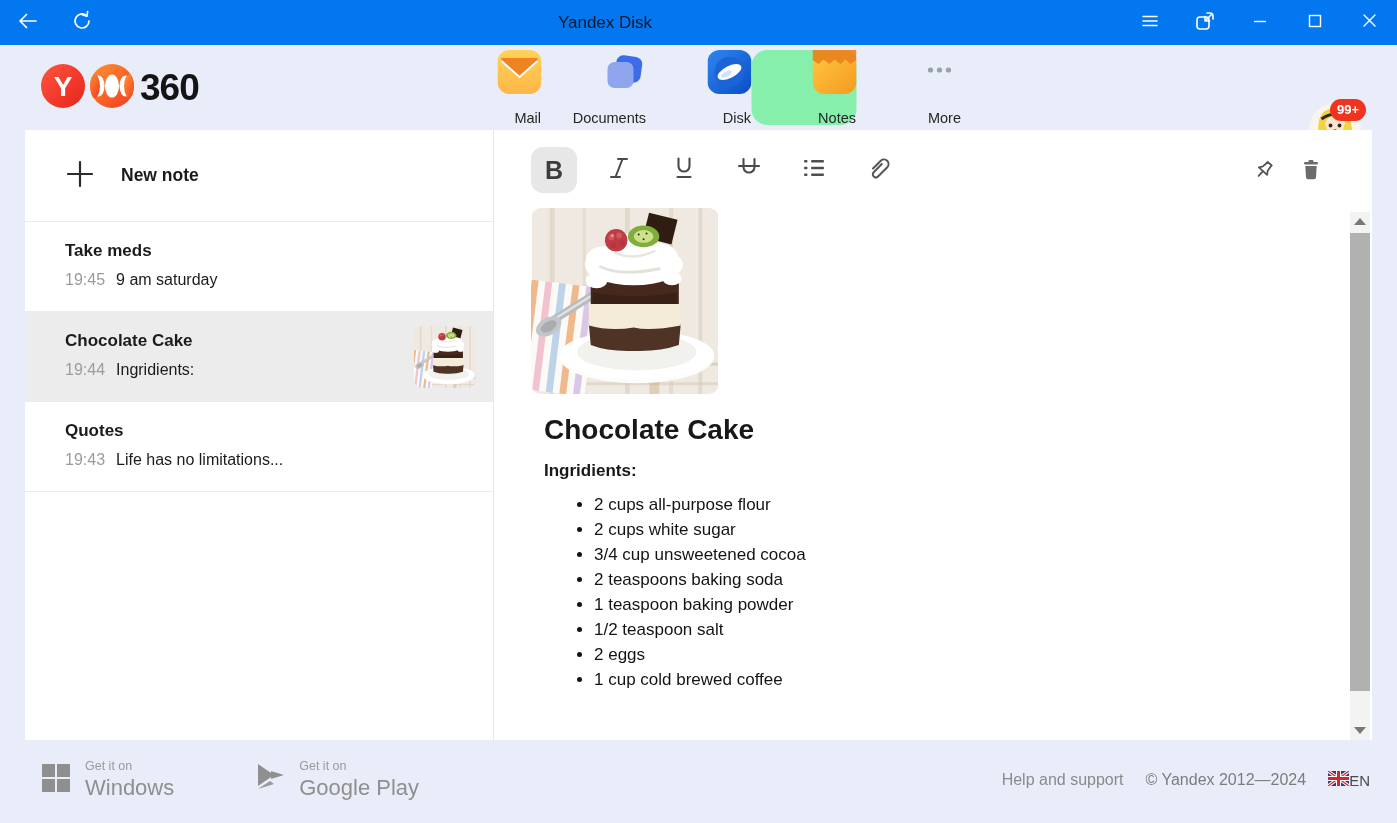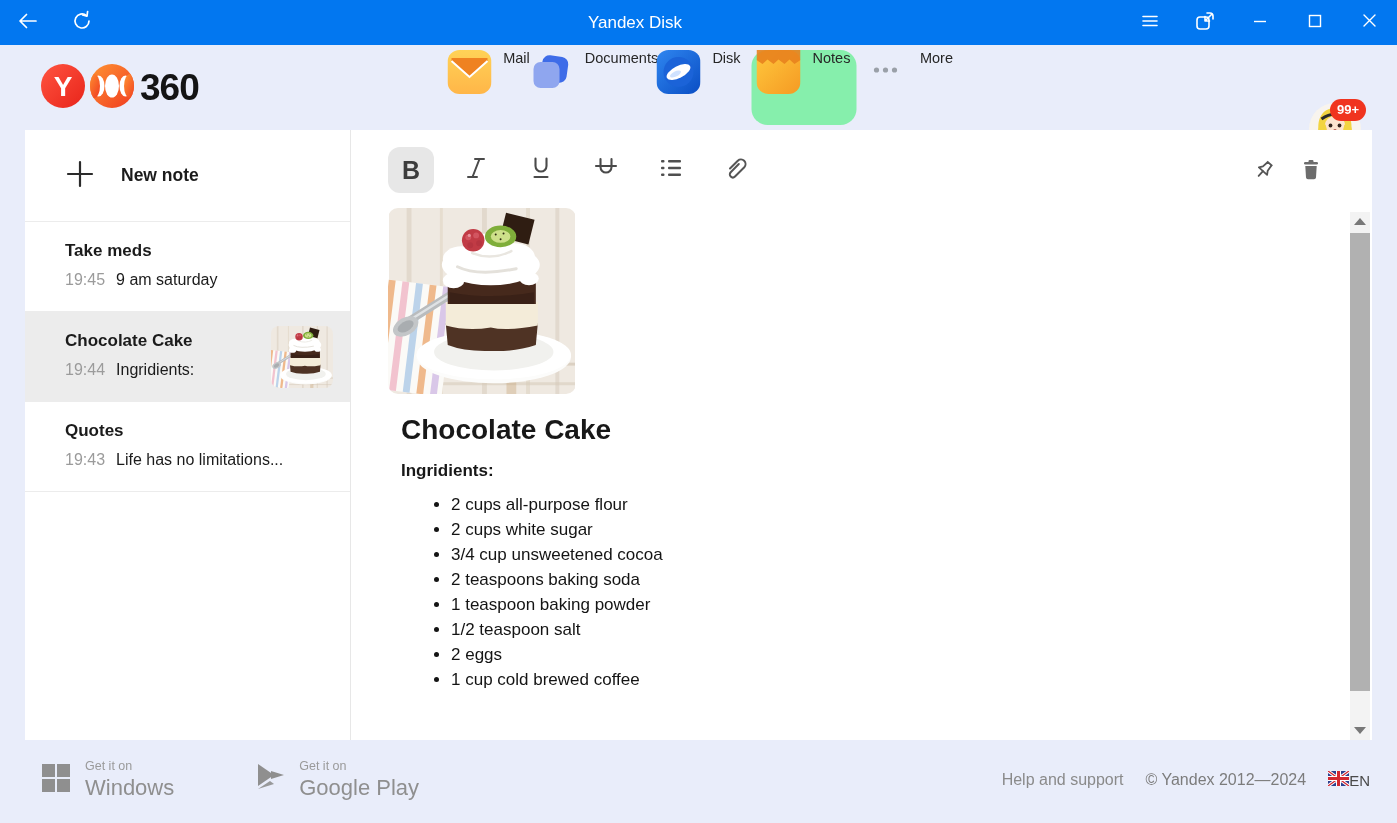--- a/index.html
+++ b/index.html
@@ -5,38 +5,38 @@
   * { margin:0; padding:0; box-sizing:border-box; }
   html,body { background:#cfd4e2; }
   body { font-family:"Liberation Sans", sans-serif; }
   .window { position:relative; width:1397px; height:823px; background:#e9edfa; overflow:hidden; }
 
   
   .titlebar { position:relative; height:45px; background:#0277f0; display:flex; align-items:center; }
   .tb-btn { width:34px; height:34px; display:flex; align-items:center; justify-content:center; cursor:pointer; }
   .tb-back { margin-left:11px; }
   .tb-refresh { margin-left:20px; }
-  .tb-title { position:absolute; left:565px; width:140px; text-align:center; color:#ffffff; font-size:17px; }
+  .tb-title { position:absolute; left:535px; width:140px; text-align:center; color:#0f172a; font-size:17px; }
   .tb-right { position:absolute; right:0; top:0; height:45px; display:flex; }
   .tb-sys { width:55px; height:45px; display:flex; align-items:center; justify-content:center; cursor:pointer; }
 
   
   .header { position:relative; height:85px; background:#e9edfa; }
   .logo { position:absolute; left:40px; top:50%; transform:translateY(-50%); display:flex; align-items:center; cursor:pointer; }
   .logo-360 { font-size:37px; font-weight:700; color:#141414; letter-spacing:-1px; margin-left:5px; }
   .tabs { position:absolute; left:50%; transform:translateX(-50%); top:5px; display:flex; }
-  .tab { width:105px; height:75px; border-radius:16px; display:flex; align-items:flex-start; justify-content:center; gap:12px; cursor:pointer; }
+  .tab { width:105px; height:75px; border-radius:16px; display:flex; flex-direction:column; align-items:flex-end; justify-content:center; gap:12px; cursor:pointer; }
   .tab.active { background:#86efac; }
   .tab-label { font-size:14.5px; color:#262626; }
   .avatar-wrap { position:absolute; right:36px; top:58px; width:52px; height:52px; cursor:pointer; }
   .badge { position:absolute; top:-4px; left:21px; background:#f0341f; color:#fff; font-size:13px; font-weight:700; line-height:1; padding:4px 7px 5px; border-radius:11px; }
 
   
   .sheet { position:absolute; left:25px; top:130px; width:1347px; height:610px; background:#fff; display:flex; }
-  .sidebar { width:326px; border-right:1px solid #e7e7e7; }
+  .sidebar { width:469px; border-right:1px solid #e7e7e7; }
   .newnote { height:92px; border-bottom:1px solid #ececec; display:flex; align-items:center; padding-left:40px; gap:26px; cursor:pointer; }
   .newnote-label { font-size:17.5px; font-weight:600; color:#1b1b1b; }
   .note-item { position:relative; height:90px; border-bottom:1px solid #ececec; padding:19px 0 0 40px; cursor:pointer; }
   .note-item.selected { background:#ececec; }
   .note-title { font-size:17px; font-weight:600; color:#1b1b1b; }
   .note-line2 { margin-top:10px; font-size:16px; display:flex; gap:11px; }
   .note-time { color:#9b9b9b; }
   .note-preview { color:#1b1b1b; }
   .note-thumb { position:absolute; right:17px; top:14px; width:62px; height:62px; border-radius:8px; overflow:hidden; }
 

